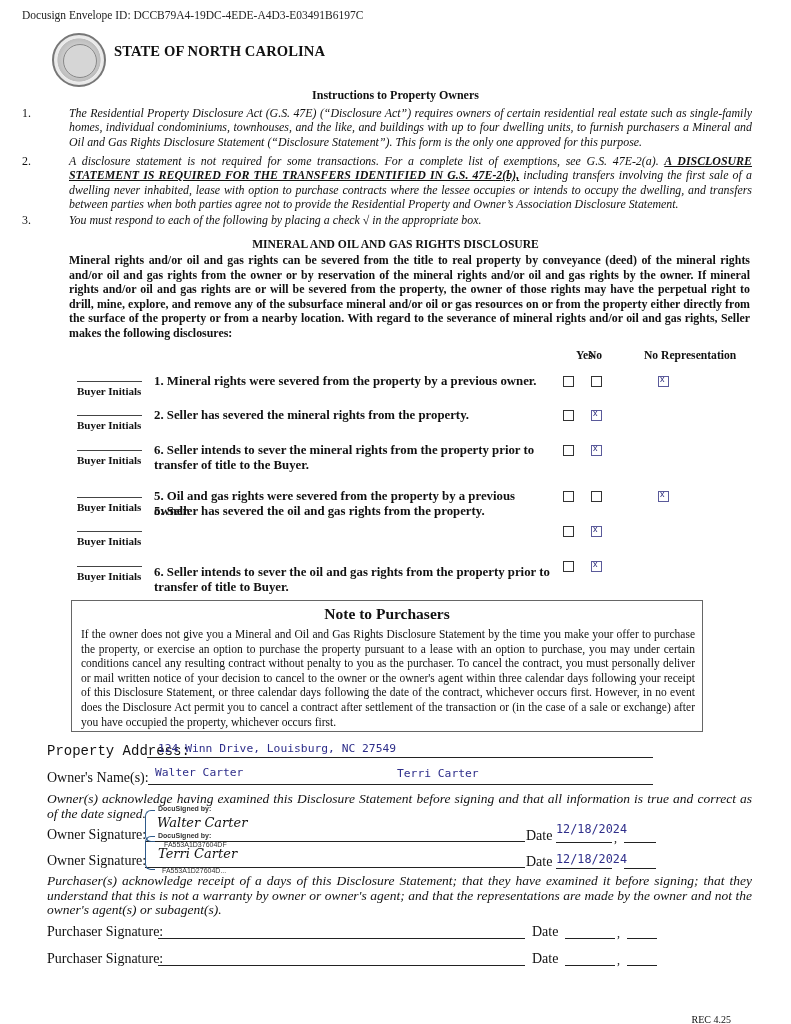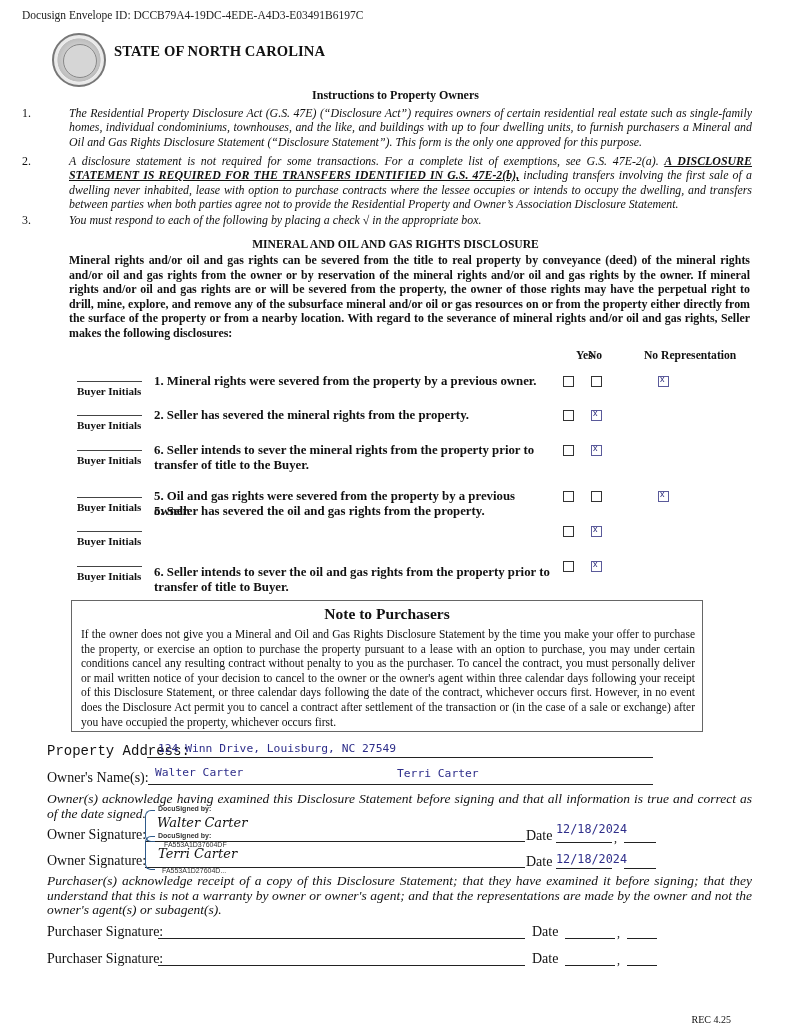--- a/index.html
+++ b/index.html
@@ -151,21 +151,21 @@
 <div class="abs line" style="left:145px;top:867px;width:380px;"></div>
 <div class="abs bracket" style="left:145px;top:836px;width:10px;height:34px;"></div>
 <div class="abs ds-tag" style="left:158px;top:832px;">DocuSigned by:</div>
 <div class="abs sig" style="left:158px;top:846px;">Terri Carter</div>
 <div class="abs ds-id" style="left:162px;top:867px;">FA553A1D27604D...</div>
 <div class="abs lbl" style="left:526px;top:854px;">Date</div>
 <div class="abs line" style="left:556px;top:868px;width:56px;"></div>
 <div class="abs fill" style="left:556px;top:852px;font-size:11.8px;">12/18/2024</div>
 <div class="abs line" style="left:624px;top:868px;width:32px;"></div>
 
-<div class="abs ital" style="left:47px;top:874px;width:705px;text-align:justify;">Purchaser(s) acknowledge receipt of a copy of this Disclosure Statement; that they have examined it before signing; that they understand that this is not a warranty by owner or owner's agent; and that the representations are made by the owner and not the owner's agent(s) or subagent(s).</div>
+<div class="abs ital" style="left:47px;top:874px;width:705px;text-align:justify;">Purchaser(s) acknowledge receipt of a days of this Disclosure Statement; that they have examined it before signing; that they understand that this is not a warranty by owner or owner's agent; and that the representations are made by the owner and not the owner's agent(s) or subagent(s).</div>
 
 <div class="abs lbl" style="left:47px;top:924px;">Purchaser Signature:</div>
 <div class="abs line" style="left:158px;top:938px;width:367px;"></div>
 <div class="abs lbl" style="left:532px;top:924px;">Date</div>
 <div class="abs line" style="left:565px;top:938px;width:50px;"></div>
 <div class="abs" style="left:617px;top:926px;font-size:12px;">,</div>
 <div class="abs line" style="left:627px;top:938px;width:30px;"></div>
 
 <div class="abs lbl" style="left:47px;top:951px;">Purchaser Signature:</div>
 <div class="abs line" style="left:158px;top:965px;width:367px;"></div>

